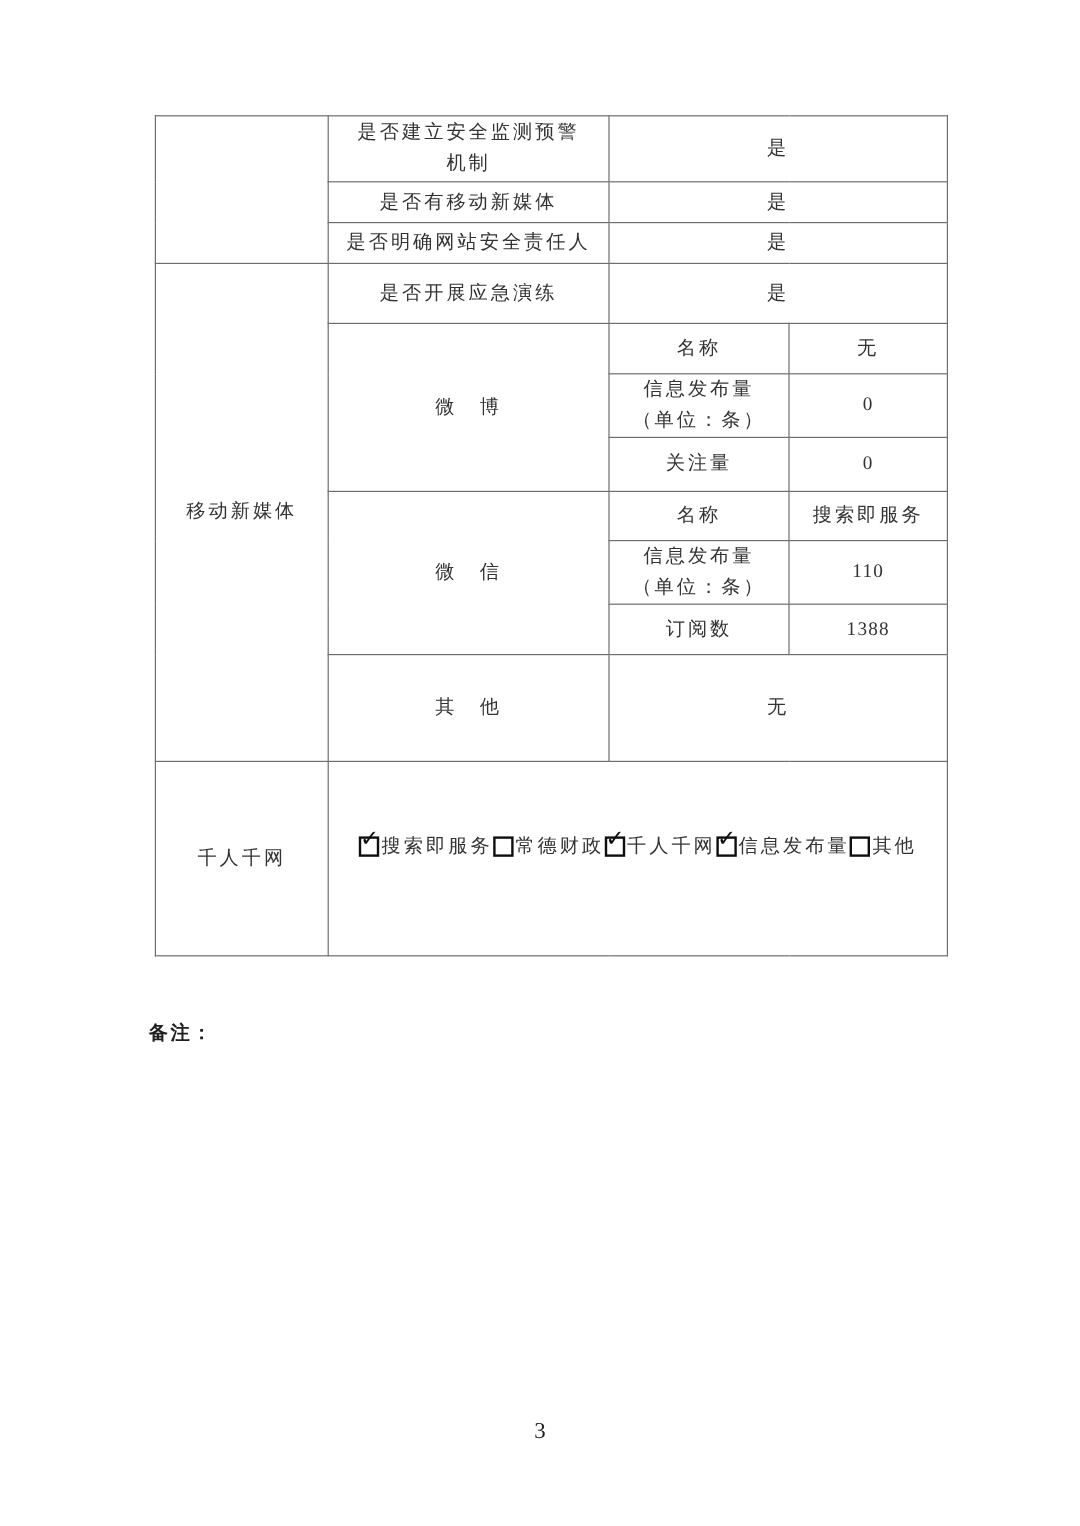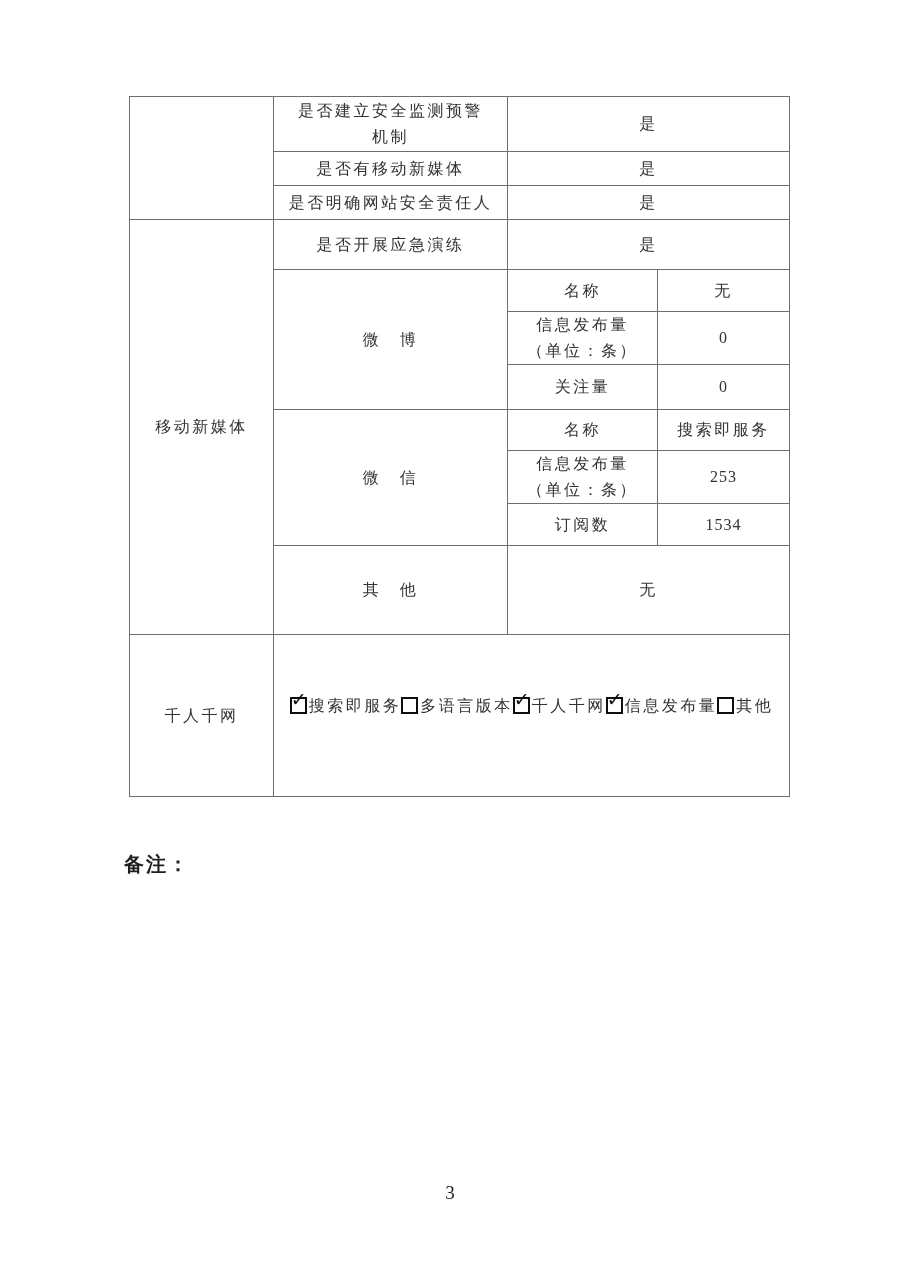--- a/index.html
+++ b/index.html
@@ -41,21 +41,21 @@
   .cb.checked::after{
     content:"✓";
     position:absolute;left:-1px;top:-9px;
     font-family:"DejaVu Sans",sans-serif;
     font-size:19px;font-weight:bold;color:#0e0e0e;
     letter-spacing:0;line-height:1;
   }
   .innov-item{display:inline-flex;align-items:center;}
   .notes{
     position:absolute;left:124px;top:851px;
-    font-weight:bold;font-size:20px;letter-spacing:2px;color:#1f1f1f;
+    font-weight:bold;font-size:16px;letter-spacing:2px;color:#1f1f1f;
   }
   .page-number{
     position:absolute;left:0;right:0;top:1182px;
     text-align:center;font-size:19px;letter-spacing:0;color:#222;
   }
 </style>
 </head>
 <body>
 
 <table class="report-table">
@@ -102,42 +102,42 @@
     <td class="num">0</td>
   </tr>
   <tr class="h41">
     <td rowspan="3">微　信</td>
     <td>名称</td>
     <td>搜索即服务</td>
   </tr>
   <tr class="h52">
     <td>信息发布量
 （单位：条）</td>
-    <td class="num">253</td>
+    <td class="num">110</td>
   </tr>
   <tr class="h42">
     <td>订阅数</td>
-    <td class="num">1534</td>
+    <td class="num">1388</td>
   </tr>
   <tr class="h93">
     <td>其　他</td>
     <td colspan="2">无</td>
   </tr>
 
   <tr class="h162">
     <td>千人千网</td>
     <td colspan="3" class="innov-cell">
       <div class="innov-line">
         <span class="innov-item">
               <span class="cb checked"></span>
               <span>搜索即服务</span>
             </span>
         <span class="innov-item">
               <span class="cb"></span>
-              <span>多语言版本</span>
+              <span>常德财政</span>
             </span>
         <span class="innov-item">
               <span class="cb checked"></span>
               <span>千人千网</span>
             </span>
         <span class="innov-item">
               <span class="cb checked"></span>
               <span>信息发布量</span>
             </span>
         <span class="innov-item">

